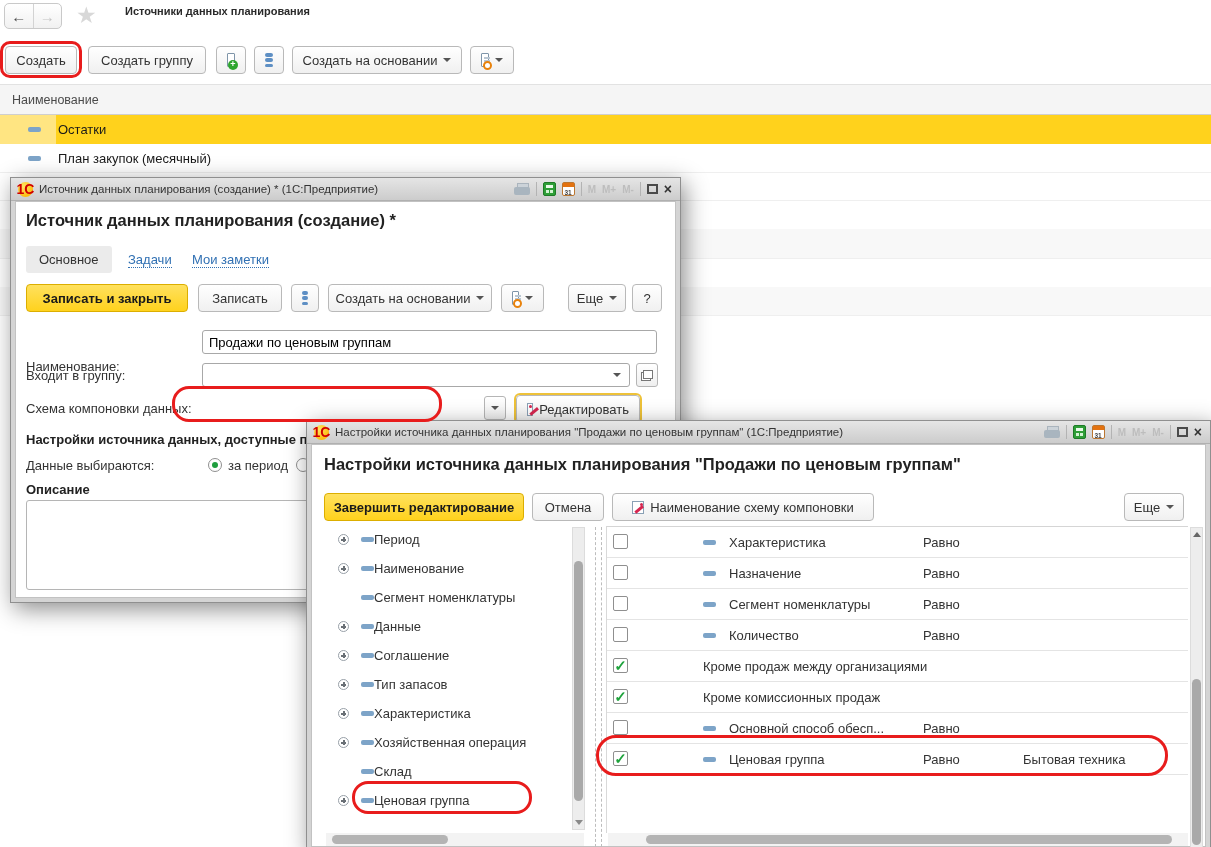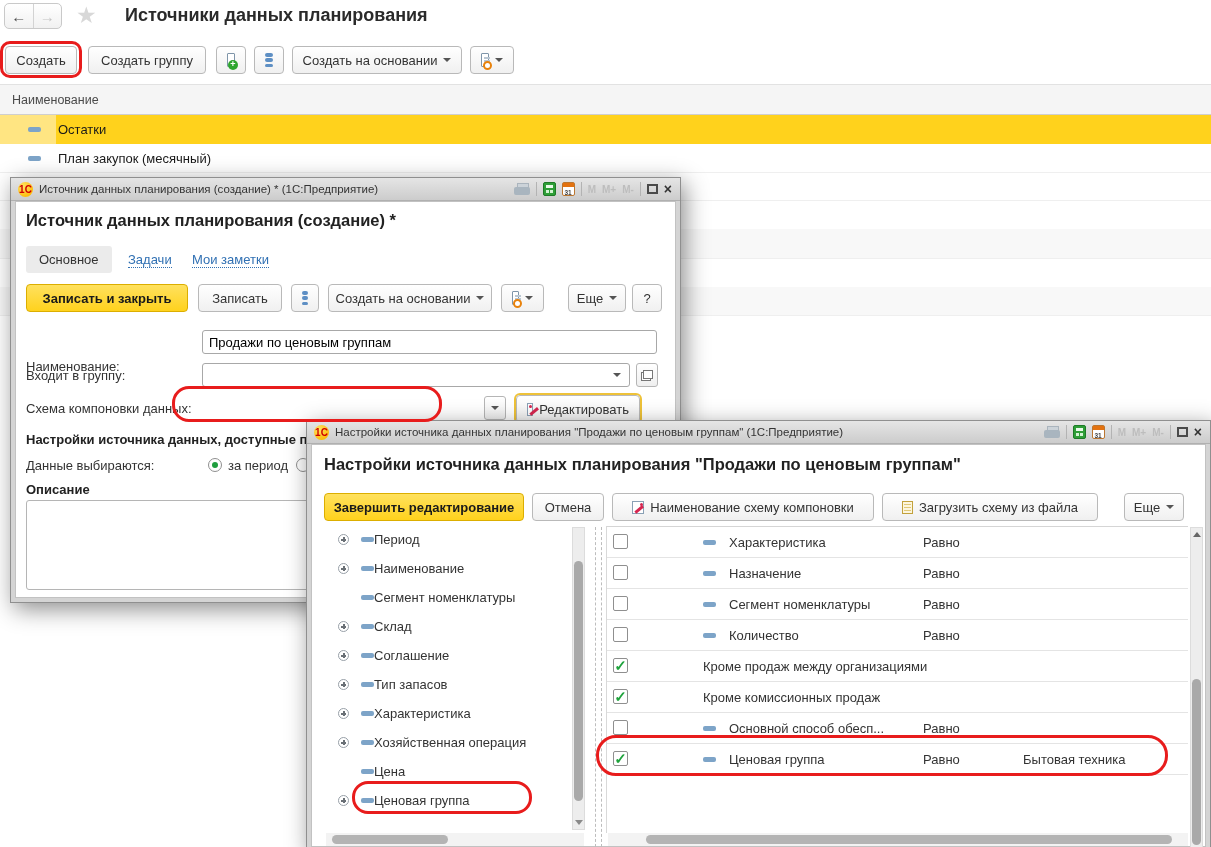--- a/index.html
+++ b/index.html
@@ -27,21 +27,21 @@
 
   
   .win { position:absolute; background:#d4d4d4; border:1px solid #8f8f8f;
          box-shadow:4px 6px 22px rgba(0,0,0,.45); }
   .titlebar { position:absolute; left:0; right:0; top:0; height:23px;
     background:linear-gradient(#e5e5e5,#cccccc); border-bottom:1px solid #b0b0b0;
     display:flex; align-items:center; }
   .titlebar .wtitle { font-size:11.5px; color:#333; margin-left:6px; white-space:nowrap; overflow:hidden; }
   .logo1c { width:15px; height:15px; border-radius:50%; margin-left:7px; flex:0 0 15px;
     background:radial-gradient(circle at 35% 30%, #ffe564, #fdbd10 70%);
-    color:#cf0000; font-size:10px; font-weight:bold; display:flex; align-items:center; justify-content:center; }
+    color:#cf0000; font-size:14px; font-weight:bold; display:flex; align-items:center; justify-content:center; }
   .wicons { position:absolute; right:8px; top:0; height:22px; display:flex; align-items:center; gap:6px; }
   .wsep { width:1px; height:14px; background:#b3b3b3; }
   .ip { width:16px; height:12px; position:relative; }
   .ip::before { content:""; position:absolute; left:3px; top:0; width:10px; height:5px; background:#ccd3d9; border:1px solid #aab4bd; }
   .ip::after  { content:""; position:absolute; left:0; bottom:0; width:16px; height:8px; background:#a9b5bf; border-radius:2px; }
   .ic { width:13px; height:14px; background:#2e9e37; border:1px solid #1d7a26; border-radius:2px; position:relative; }
   .ic::before { content:""; position:absolute; left:2px; top:2px; right:2px; height:3px; background:#eafaea; }
   .ic::after { content:""; position:absolute; left:2px; bottom:2px; width:3px; height:3px; background:#d2f3d2;
     box-shadow:4px 0 #d2f3d2, 0 -0px #d2f3d2; }
   .ical { width:13px; height:14px; background:#fff; border:1px solid #bb7630; border-radius:2px; position:relative;
@@ -81,21 +81,21 @@
   .ic-ext::before { content:""; position:absolute; left:0; bottom:0; width:8px; height:7px; border:1px solid #777; background:#fff; }
   .ic-ext::after { content:""; position:absolute; right:0; top:0; width:8px; height:7px; border:1px solid #777; background:#fff; }
 
   
   .navgroup { left:4px; top:3px; width:58px; height:26px; border:1px solid #c9c9c9; border-radius:5px;
     background:linear-gradient(#fff,#f1f1f1); display:flex; }
   .navgroup span { flex:1; display:flex; align-items:center; justify-content:center; font-size:15px; font-weight:bold; }
   .navgroup .back { color:#4a4a4a; border-right:1px solid #d3d3d3; }
   .navgroup .fwd { color:#c4c4c4; }
   .star { left:76px; top:2px; font-size:23px; color:#d8d8d8; }
-  .pagetitle { left:125px; top:5px; font-size:18px; font-weight:600; color:#2a2a2a; }
+  .pagetitle { left:125px; top:5px; font-size:11px; font-weight:600; color:#2a2a2a; }
 
   .listheader { left:0; top:84px; width:1211px; height:31px; background:#f5f5f5;
     border-top:1px solid #e2e2e2; border-bottom:1px solid #cfcfcf; display:flex; align-items:center; }
   .listheader span { margin-left:12px; font-size:12.5px; color:#4a4a4a; }
   .lrow { left:0; width:1211px; height:29px; display:flex; align-items:center; }
   .lrow .dash { margin-left:28px; }
   .lrow .lbl { margin-left:17px; color:#1a1a1a; }
   .stripe { left:0; width:1211px; background:#f8f8f8; }
   .rowline { left:0; width:1211px; height:1px; background:#efefef; }
 
@@ -325,24 +325,20 @@
       <div class="btn yellow" style="left:12px;top:48px;width:200px;">
         <span>Завершить редактирование</span>
       </div>
       <div class="btn" style="left:220px;top:48px;width:72px;">
         <span>Отмена</span>
       </div>
       <div class="btn" style="left:300px;top:48px;width:262px;">
         <span class="ic-wand"></span>
         <span>Наименование схему компоновки</span>
       </div>
-      <div class="btn" style="left:570px;top:48px;width:216px;">
-        <span class="ic-file"></span>
-        <span>Загрузить схему из файла</span>
-      </div>
       <div class="btn" style="left:812px;top:48px;width:60px;">
         <span>Еще</span>
         <span class="arrowdn"></span>
       </div>
 
       <div class="abs" id="tree-pane" style="left:12px;top:80px;width:248px;height:322px;overflow:hidden;">
           <div class="trow" style="top: 0px;">
             <span class="expander t-exp"></span>
             <span class="dash t-ico"></span>
             <span class="t-lbl">Период</span>
@@ -353,21 +349,21 @@
             <span class="t-lbl">Наименование</span>
           </div>
           <div class="trow" style="top: 58px;">
             <span class="expander t-exp hidden"></span>
             <span class="dash t-ico"></span>
             <span class="t-lbl">Сегмент номенклатуры</span>
           </div>
           <div class="trow" style="top: 87px;">
             <span class="expander t-exp"></span>
             <span class="dash t-ico"></span>
-            <span class="t-lbl">Склад</span>
+            <span class="t-lbl">Данные</span>
           </div>
           <div class="trow" style="top: 116px;">
             <span class="expander t-exp"></span>
             <span class="dash t-ico"></span>
             <span class="t-lbl">Соглашение</span>
           </div>
           <div class="trow" style="top: 145px;">
             <span class="expander t-exp"></span>
             <span class="dash t-ico"></span>
             <span class="t-lbl">Тип запасов</span>
@@ -378,21 +374,21 @@
             <span class="t-lbl">Характеристика</span>
           </div>
           <div class="trow" style="top: 203px;">
             <span class="expander t-exp"></span>
             <span class="dash t-ico"></span>
             <span class="t-lbl">Хозяйственная операция</span>
           </div>
           <div class="trow" style="top: 232px;">
             <span class="expander t-exp hidden"></span>
             <span class="dash t-ico"></span>
-            <span class="t-lbl">Цена</span>
+            <span class="t-lbl">Склад</span>
           </div>
           <div class="trow" style="top: 261px;">
             <span class="expander t-exp"></span>
             <span class="dash t-ico"></span>
             <span class="t-lbl">Ценовая группа</span>
           </div>
         </div>
 
       <div class="vsb" style="left:260px;top:82px;height:303px;">
         <div class="thumb" style="top:33px;height:240px;"></div>

